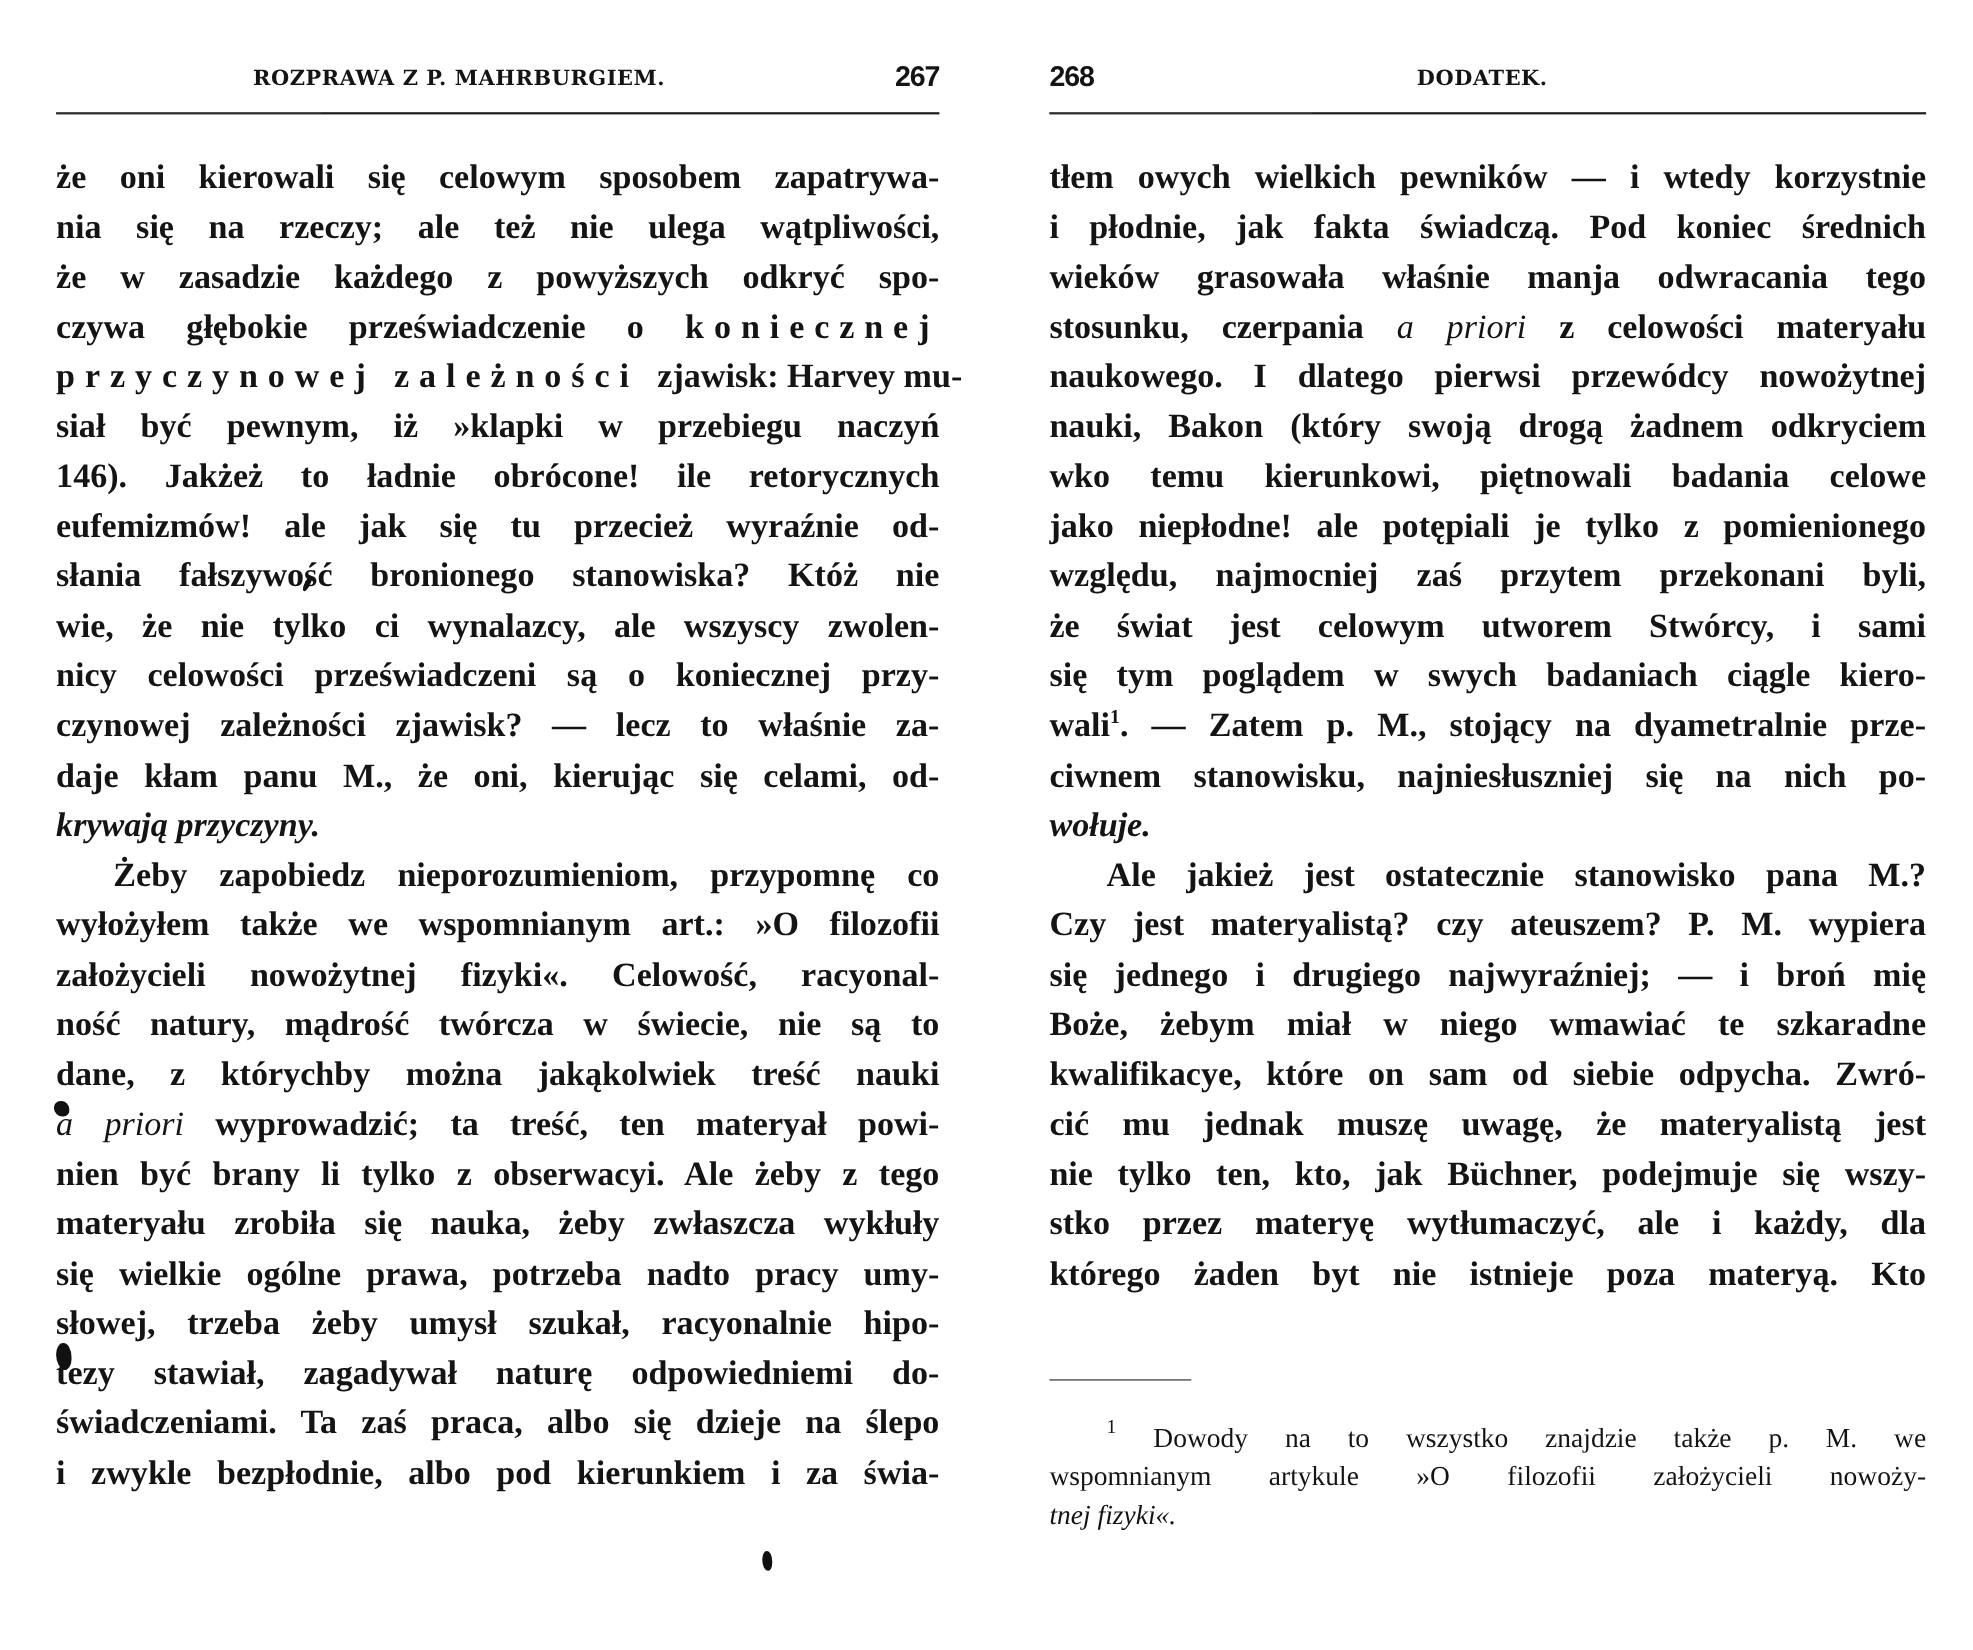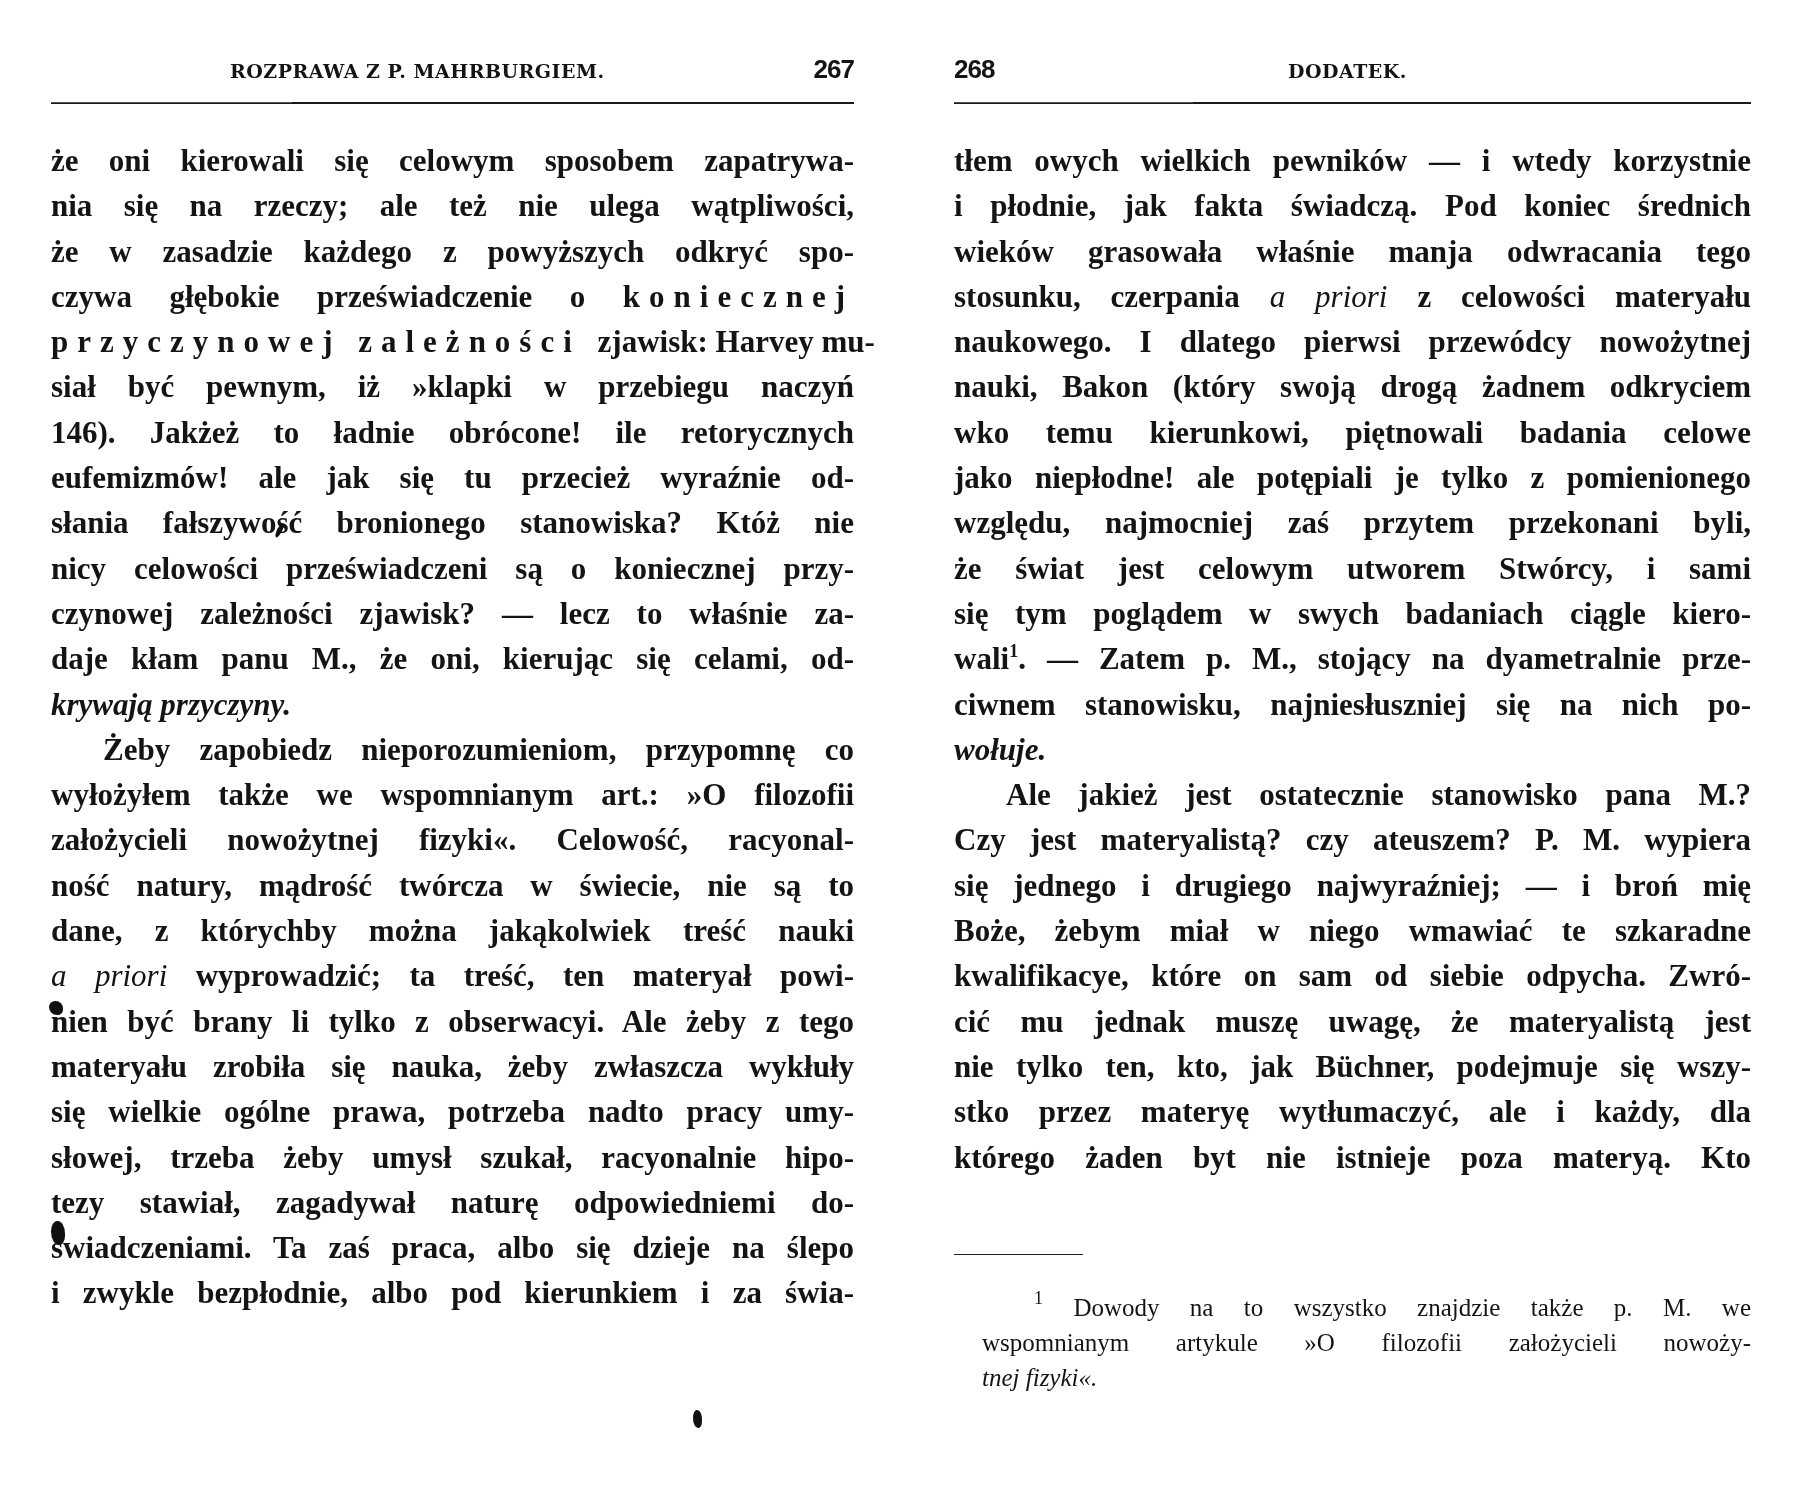--- a/index.html
+++ b/index.html
@@ -27,21 +27,21 @@
   .line.last { text-align-last: left; font-style: italic; }
   .line.indent { padding-left: 52px; }
   .spaced { letter-spacing: 9px; }
   .it { font-style: italic; font-weight: normal; }
   .sup { font-size: 18px; vertical-align: 12px; line-height: 0; }
 
   .foot-rule { position: absolute; top: 1254px; left: 0; width: 129px; border-top: 1.5px solid #222; }
   .footnotes { position: absolute; top: 1290px; left: 0; right: 0; }
   .fline { display: block; height: 35px; line-height: 35px; white-space: nowrap;
     font-family: "Liberation Serif", serif; font-size: 25px;
-    text-align: justify; text-align-last: justify; margin-left: 28px; }
+    text-align: justify; text-align-last: justify; }
   .fline.last { text-align-last: left; font-style: italic; }
   .fline.indent { padding-left: 52px; }
 
   .blot { position: absolute; background: #111; border-radius: 45% 55% 40% 60%; }
 </style>
 </head>
 <body>
 
 <div class="page" id="page-left">
   <div class="running-head">
@@ -53,20 +53,21 @@
   <div class="body-text">
     <span class="line">że oni kierowali się celowym sposobem zapatrywa-</span>
     <span class="line">nia się na rzeczy; ale też nie ulega wątpliwości,</span>
     <span class="line">że w zasadzie każdego z powyższych odkryć spo-</span>
     <span class="line"><span>czywa głębokie przeświadczenie o </span><span class="spaced">koniecznej</span></span>
     <span class="line"><span class="spaced">przyczynowej zależności </span><span>zjawisk: Harvey mu-</span></span>
     <span class="line">siał być pewnym, iż »klapki w przebiegu naczyń</span>
     <span class="line">146). Jakżeż to ładnie obrócone! ile retorycznych</span>
     <span class="line">eufemizmów! ale jak się tu przecież wyraźnie od-</span>
     <span class="line">słania fałszywość bronionego stanowiska? Któż nie</span>
+    <span class="line">wie, że nie tylko ci wynalazcy, ale wszyscy zwolen-</span>
     <span class="line">nicy celowości przeświadczeni są o koniecznej przy-</span>
     <span class="line">czynowej zależności zjawisk? — lecz to właśnie za-</span>
     <span class="line">daje kłam panu M., że oni, kierując się celami, od-</span>
     <span class="line last">krywają przyczyny.</span>
     <span class="line indent">Żeby zapobiedz nieporozumieniom, przypomnę co</span>
     <span class="line">wyłożyłem także we wspomnianym art.: »O filozofii</span>
     <span class="line">założycieli nowożytnej fizyki«. Celowość, racyonal-</span>
     <span class="line">ność natury, mądrość twórcza w świecie, nie są to</span>
     <span class="line">dane, z którychby można jakąkolwiek treść nauki</span>
     <span class="line"><span class="it">a priori</span><span> wyprowadzić; ta treść, ten materyał powi-</span></span>

